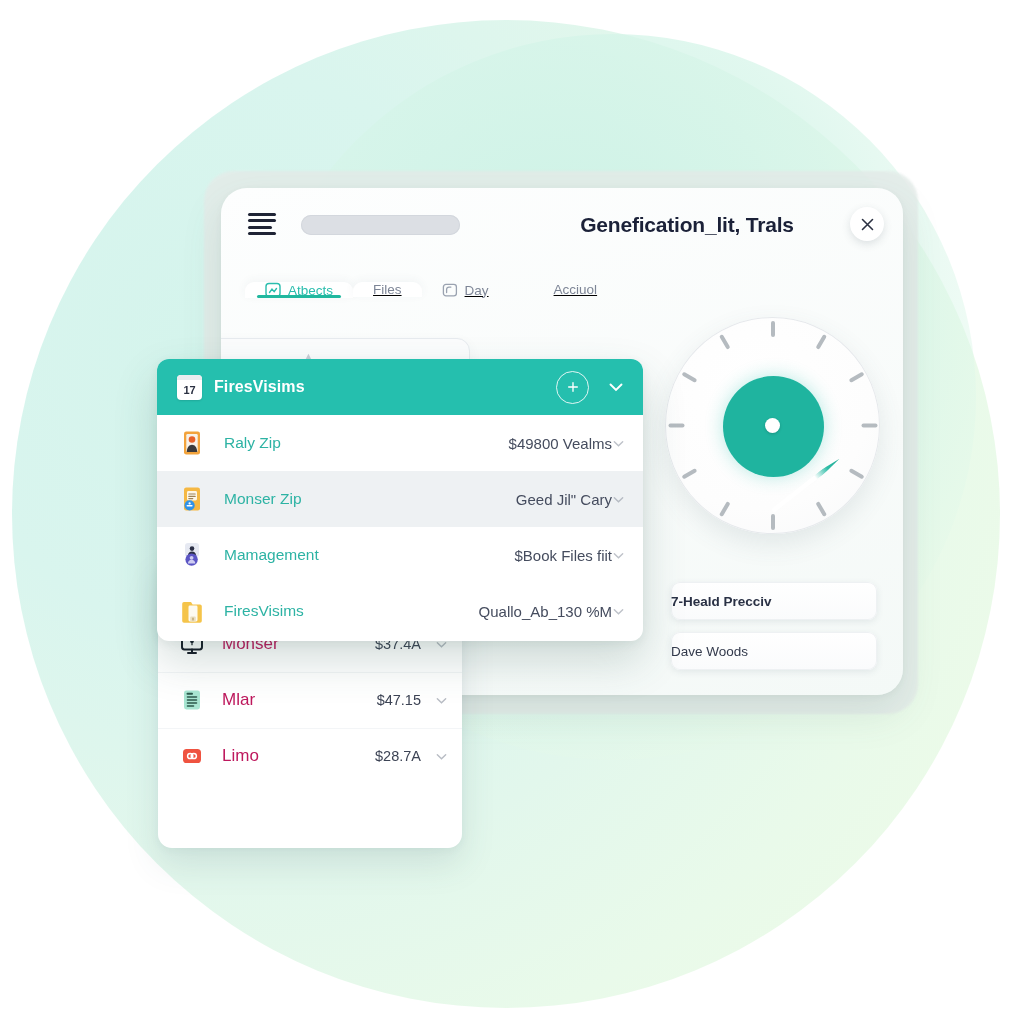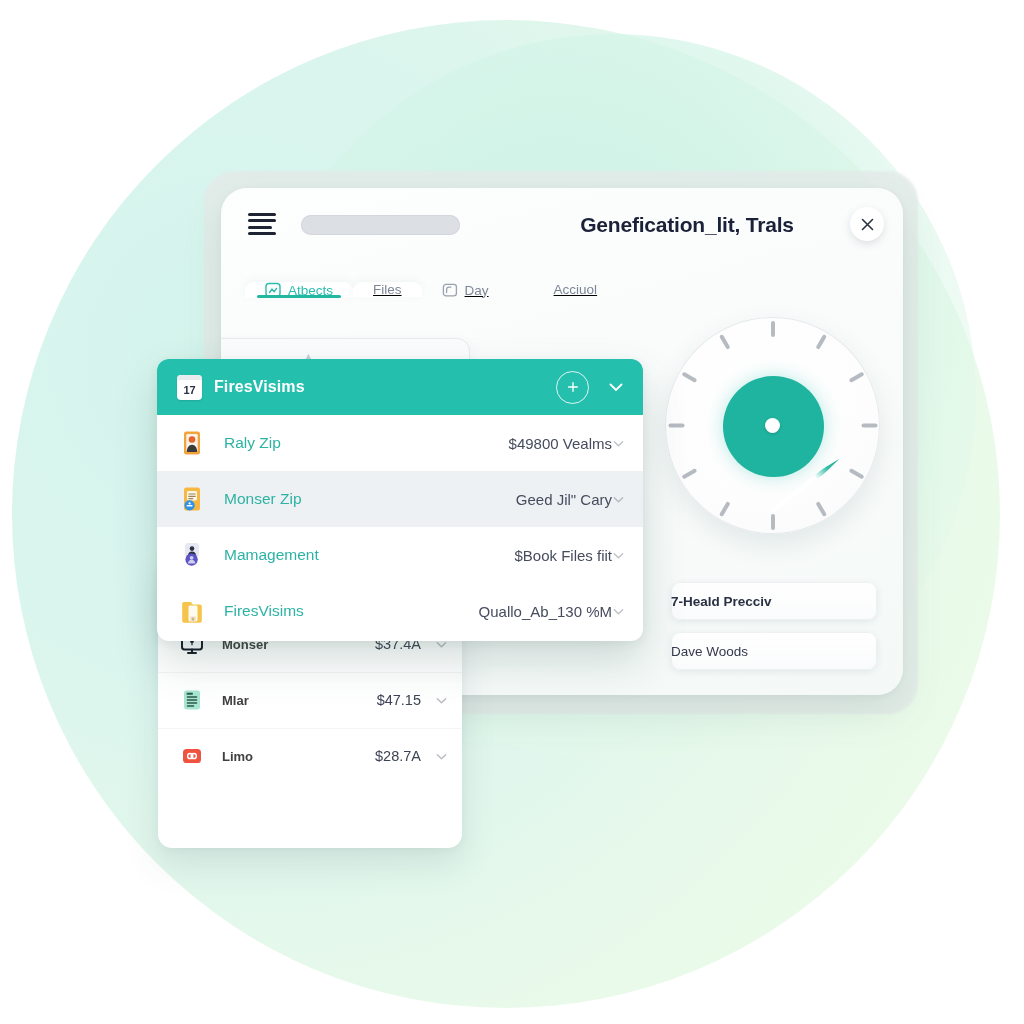--- a/index.html
+++ b/index.html
@@ -142,21 +142,21 @@
     background:#ffffff;border-radius:14px;
     box-shadow:0 16px 34px rgba(60,85,100,.13), 0 2px 8px rgba(60,85,100,.05);
     overflow:hidden;
   }
   .lrow{
     position:relative;height:56px;display:flex;align-items:center;padding:0 14px 0 20px;
     box-sizing:border-box;cursor:pointer;
   }
   .lrow + .lrow{box-shadow:inset 0 1px 0 #f3f5f7;}
   .lrow .licon{width:28px;height:28px;flex:0 0 28px;display:flex;align-items:center;justify-content:center;}
-  .lrow .lname{flex:1;margin-left:16px;font-size:13px;color:#404040;font-weight:bold;}
+  .lrow .lname{flex:1;margin-left:16px;font-size:17px;color:#be185d;}
   .lrow .lval{font-size:14.5px;color:#3c4354;margin-right:14px;white-space:nowrap;}
   .chev{width:13px;height:13px;flex:0 0 13px;opacity:.55;}
 
   
   .teal-card{
     position:absolute;left:157px;top:359px;width:486px;height:282px;
     border-radius:12px;background:#ffffff;
     box-shadow:0 20px 44px rgba(45,90,80,.20), 0 3px 10px rgba(45,90,80,.08);
     overflow:hidden;
   }

